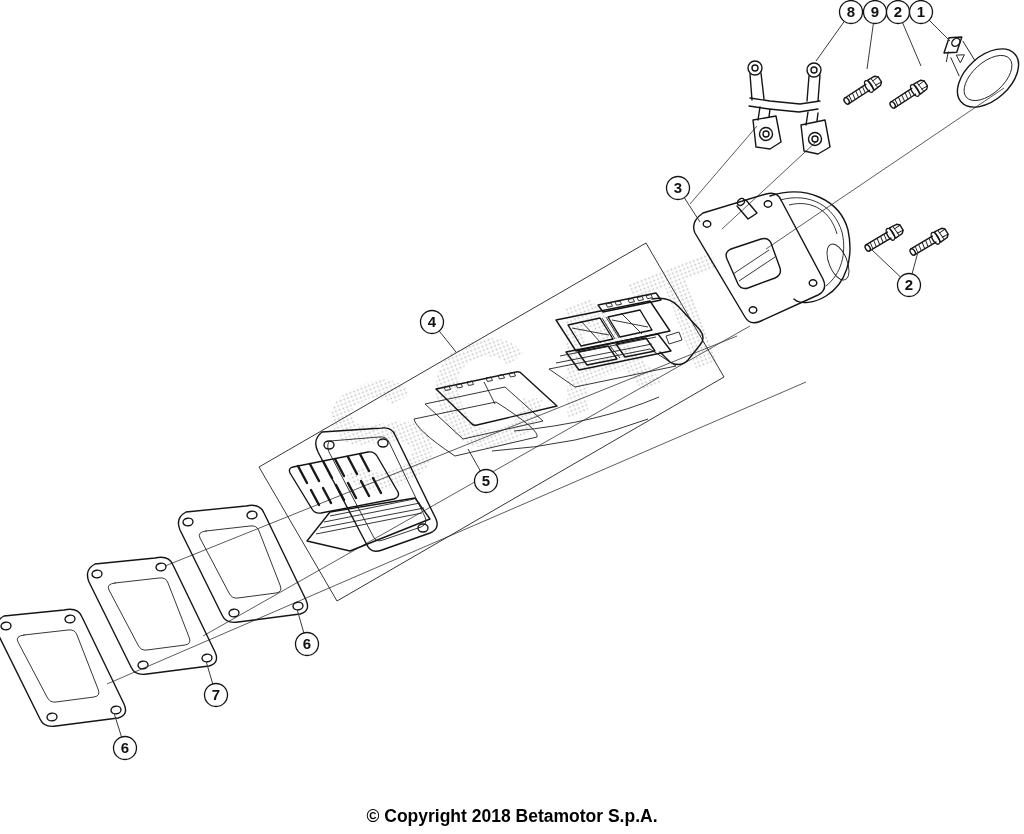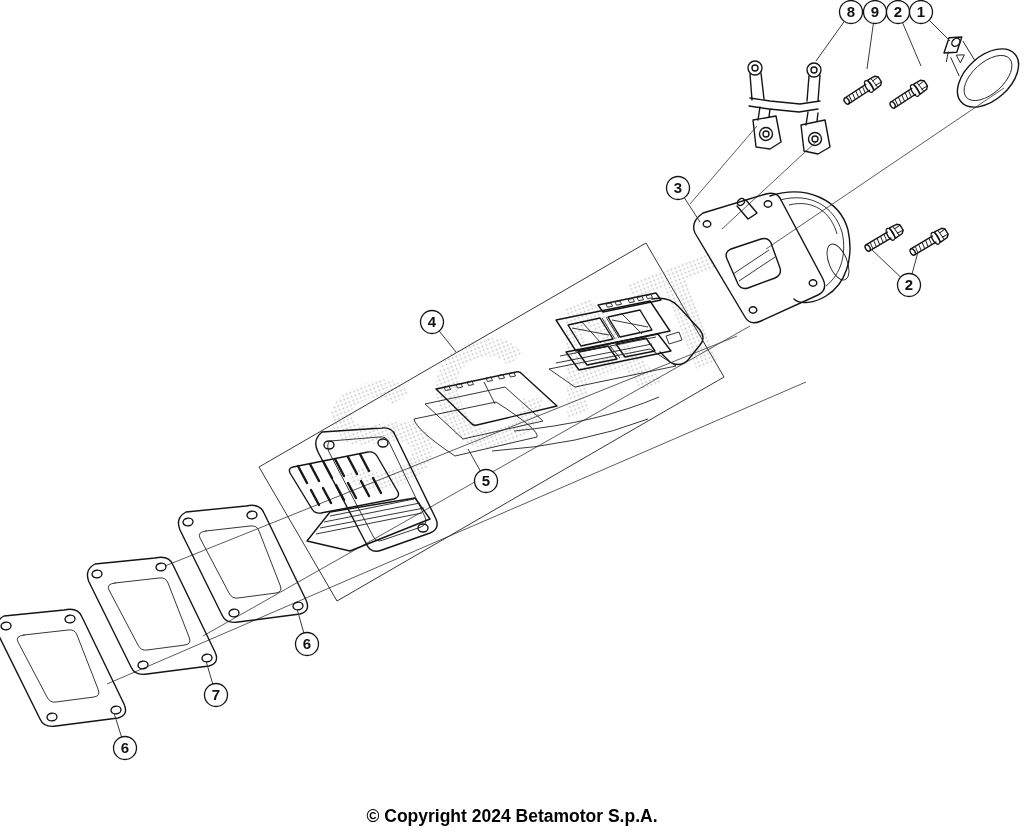--- a/index.html
+++ b/index.html
@@ -217,14 +217,14 @@
           <text x="216" y="700.2" class="bubble-label">7</text>
         </g>
         <g>
           <line x1="125" y1="748" x2="114" y2="713" class="leader"></line>
           <circle cx="125" cy="748" r="11.5" class="bubble"></circle>
           <text x="125" y="753.2" class="bubble-label">6</text>
         </g>
       </g>
 </svg>
 
-<div class="copyright">© Copyright 2024 Betamotor S.p.A.</div>
+<div class="copyright">© Copyright 2018 Betamotor S.p.A.</div>
 </div>
 
 </body></html>

